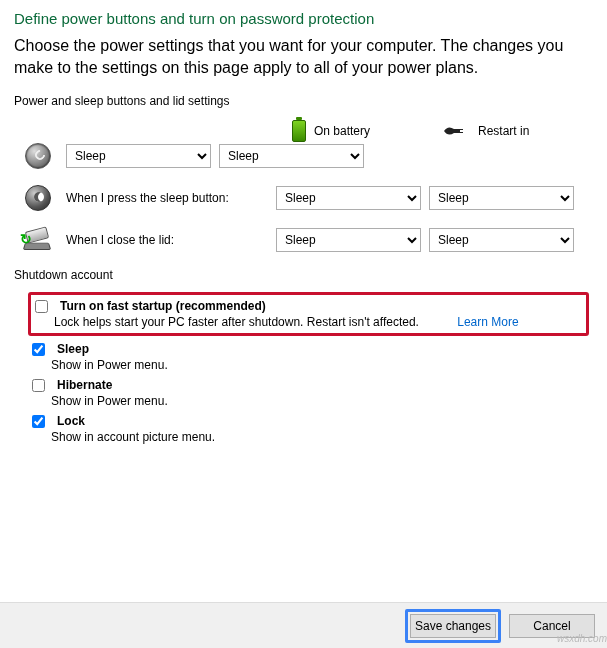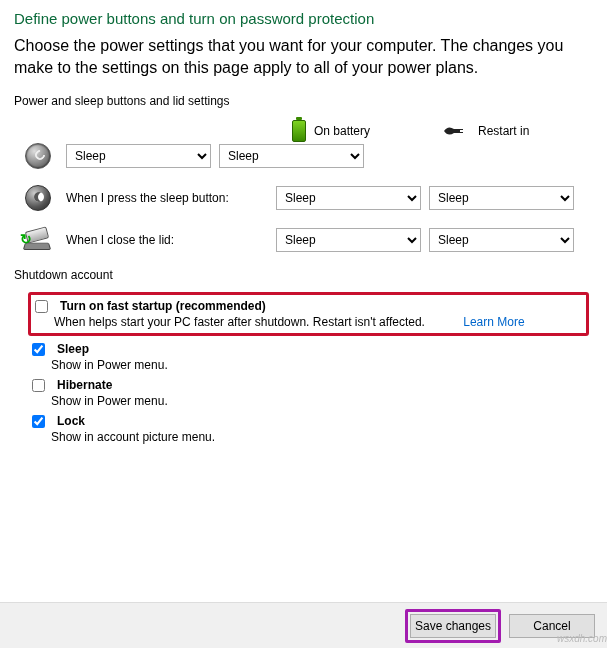--- a/index.html
+++ b/index.html
@@ -200,21 +200,21 @@
     }
     .btn {
       min-width: 86px;
       height: 24px;
       font-size: 12px;
       border: 1px solid #adadad;
       background: #e1e1e1;
       cursor: pointer;
     }
     .highlight-btn {
-      border: 3px solid #a21caf;
+      border: 3px solid #3b82f6;
       padding: 2px;
       border-radius: 2px;
     }
     .watermark {
       position:absolute; bottom:4px; right:0;
       font-size:10px; color:#bbb; font-style:italic;
     }
   </style>
 </head>
 <body>
@@ -275,21 +275,21 @@
 <div class="shutdown-header">Shutdown account</div>
 
 <div class="highlight-box">
   <div class="chk-row inboxed">
     <label>
       <input type="checkbox" style="">
       <span class="bold">Turn on fast startup (recommended)</span>
     </label>
   </div>
   <div class="chk-desc" style="margin-left:19px; margin-bottom:0;">
-    <span>When helps start your PC faster after shutdown. Restart isn't affected. </span><a class="learnmore">Learn More</a>
+    <span>Lock helps start your PC faster after shutdown. Restart isn't affected. </span><a class="learnmore">Learn More</a>
   </div>
 </div>
 
 <div class="chk-row">
   <label>
     <input type="checkbox" checked="" style="">
     <span class="bold">Sleep</span>
   </label>
 </div>
 <div class="chk-desc" style="margin-left:37px;">Show in Power menu.</div>

